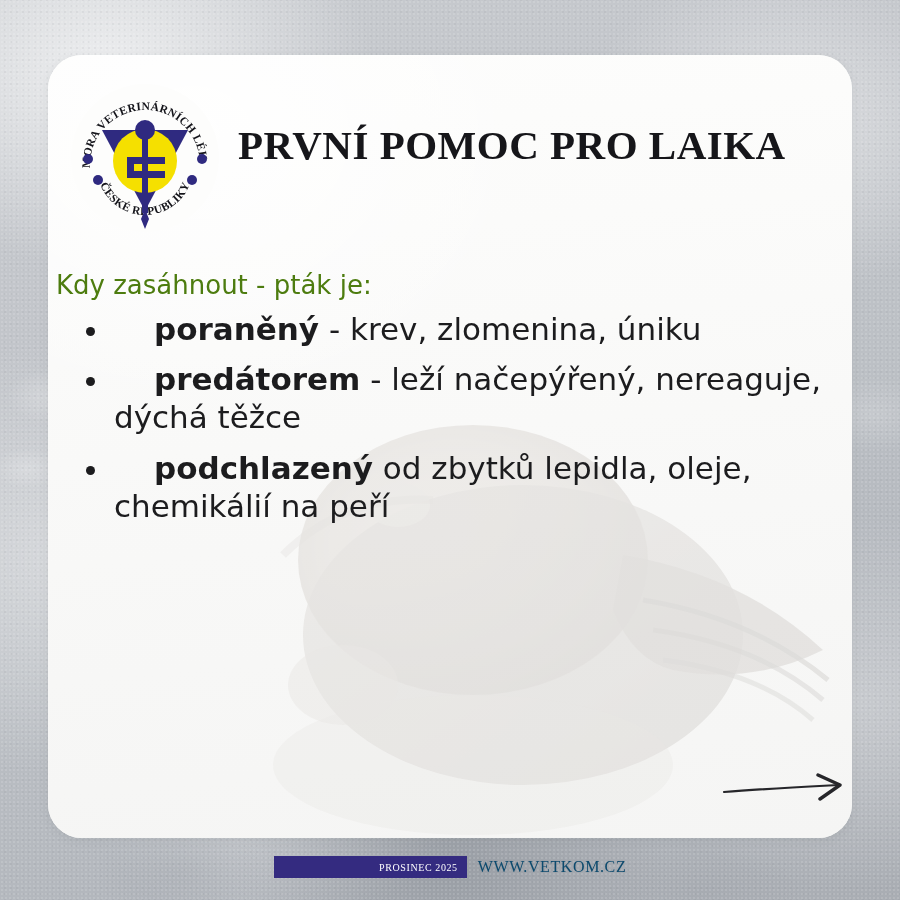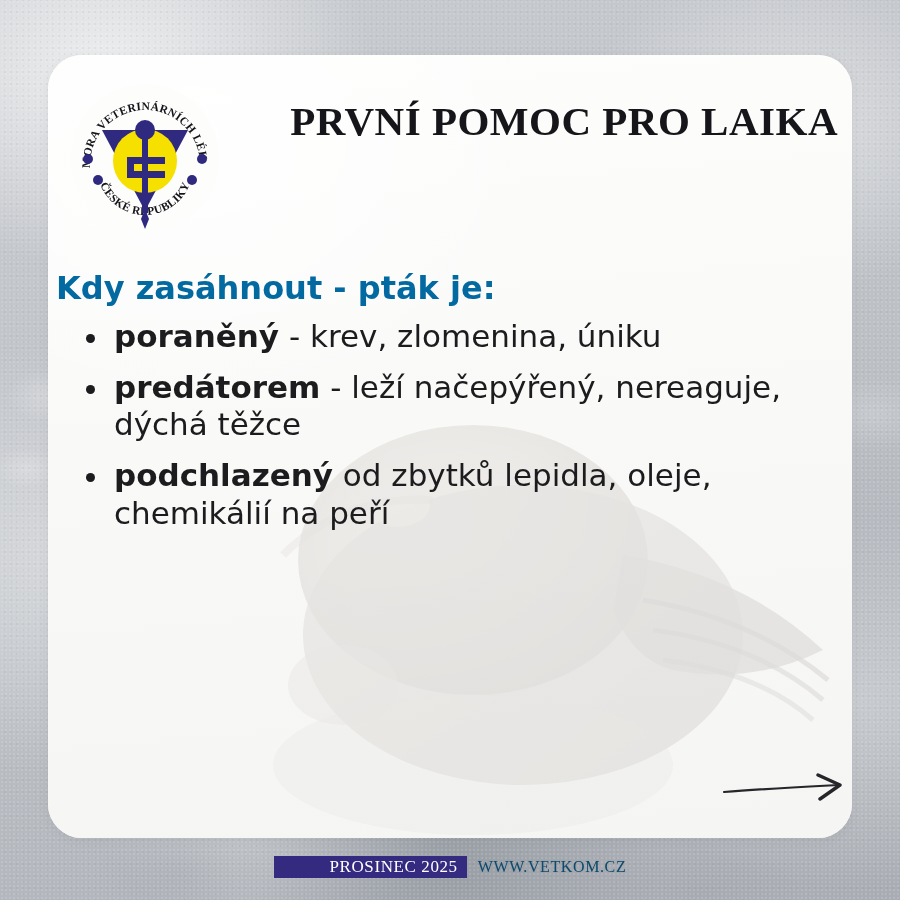--- a/index.html
+++ b/index.html
@@ -98,45 +98,45 @@
   #logo {
     position: absolute;
     left: 22px;
     top: 28px;
     width: 150px;
     height: 150px;
   }
   #title {
     position: absolute;
     left: 190px;
-    top: 42px;
+    top: 66px;
     width: 600px;
-    text-align: right;
+    text-align: left;
     font-family: "Liberation Serif", "DejaVu Serif", serif;
     font-weight: bold;
     font-size: 41px;
     letter-spacing: .5px;
     color: #16161a;
     white-space: nowrap;
   }
 
   
   #content {
     position: absolute;
     left: 0;
     top: 215px;
     width: 804px;
     color: #1c1c1e;
   }
   #lead {
-    font-size: 32px;
+    font-size: 26px;
     line-height: 1.18;
     padding-left: 8px;
-    color: #0369a1;
-    font-weight: 700;
+    color: #4d7c0f;
+    font-weight: 400;
   }
   ul#bullets {
     list-style: none;
     margin: 10px 0 0 0;
     padding: 0 0 0 30px;
   }
   ul#bullets > li {
     position: relative;
     font-size: 31px;
     line-height: 1.22;
@@ -147,21 +147,21 @@
   ul#bullets > li::before {
     content: "";
     position: absolute;
     left: 8px;
     top: 16px;
     width: 9px;
     height: 9px;
     border-radius: 50%;
     background: #1c1c1e;
   }
-  .b { font-weight: bold; }
+  .b { font-weight: bold; margin-left: 40px; }
   .u { text-decoration: underline; text-underline-offset: 3px; }
 
   
   #arrow {
     position: absolute;
     left: 672px;
     top: 718px;
     width: 128px;
     height: 34px;
   }
@@ -174,21 +174,21 @@
     width: 900px;
     height: 30px;
     display: flex;
     align-items: center;
     justify-content: center;
   }
   #footer-band {
     background: #342b80;
     color: #ffffff;
     font-family: "Liberation Serif", "DejaVu Serif", serif;
-    font-size: 17px;
+    font-size: 10px;
     letter-spacing: .6px;
     height: 22px;
     width: 193px;
     display: flex;
     align-items: center;
     justify-content: flex-end;
     padding-right: 9px;
     box-sizing: border-box;
   }
   #footer-url {

